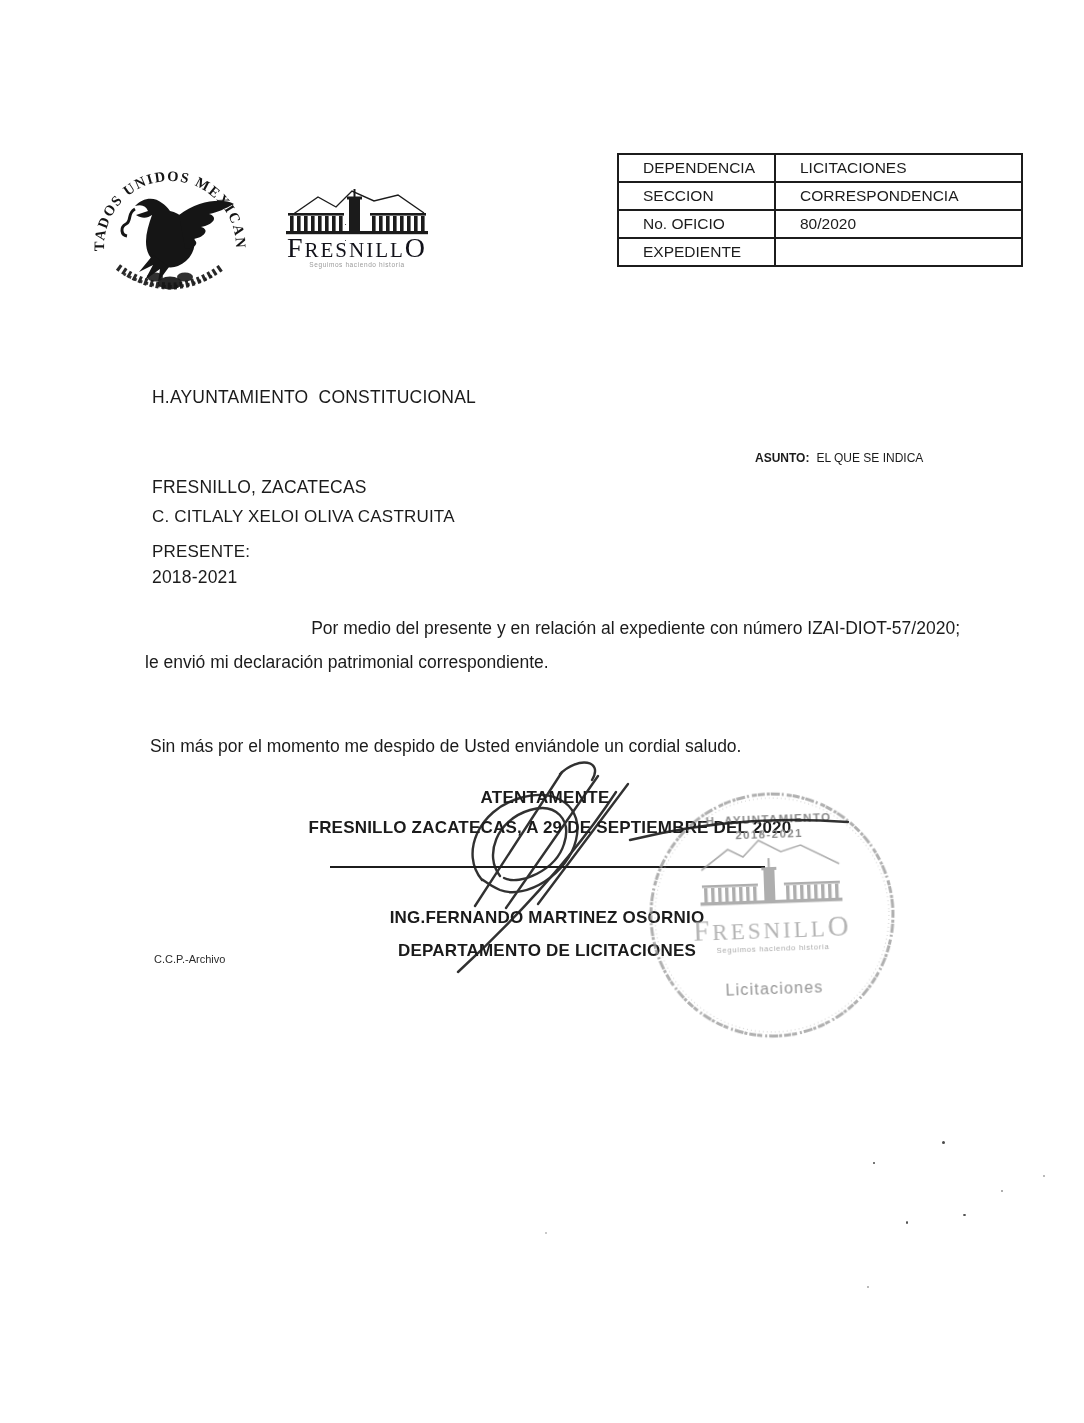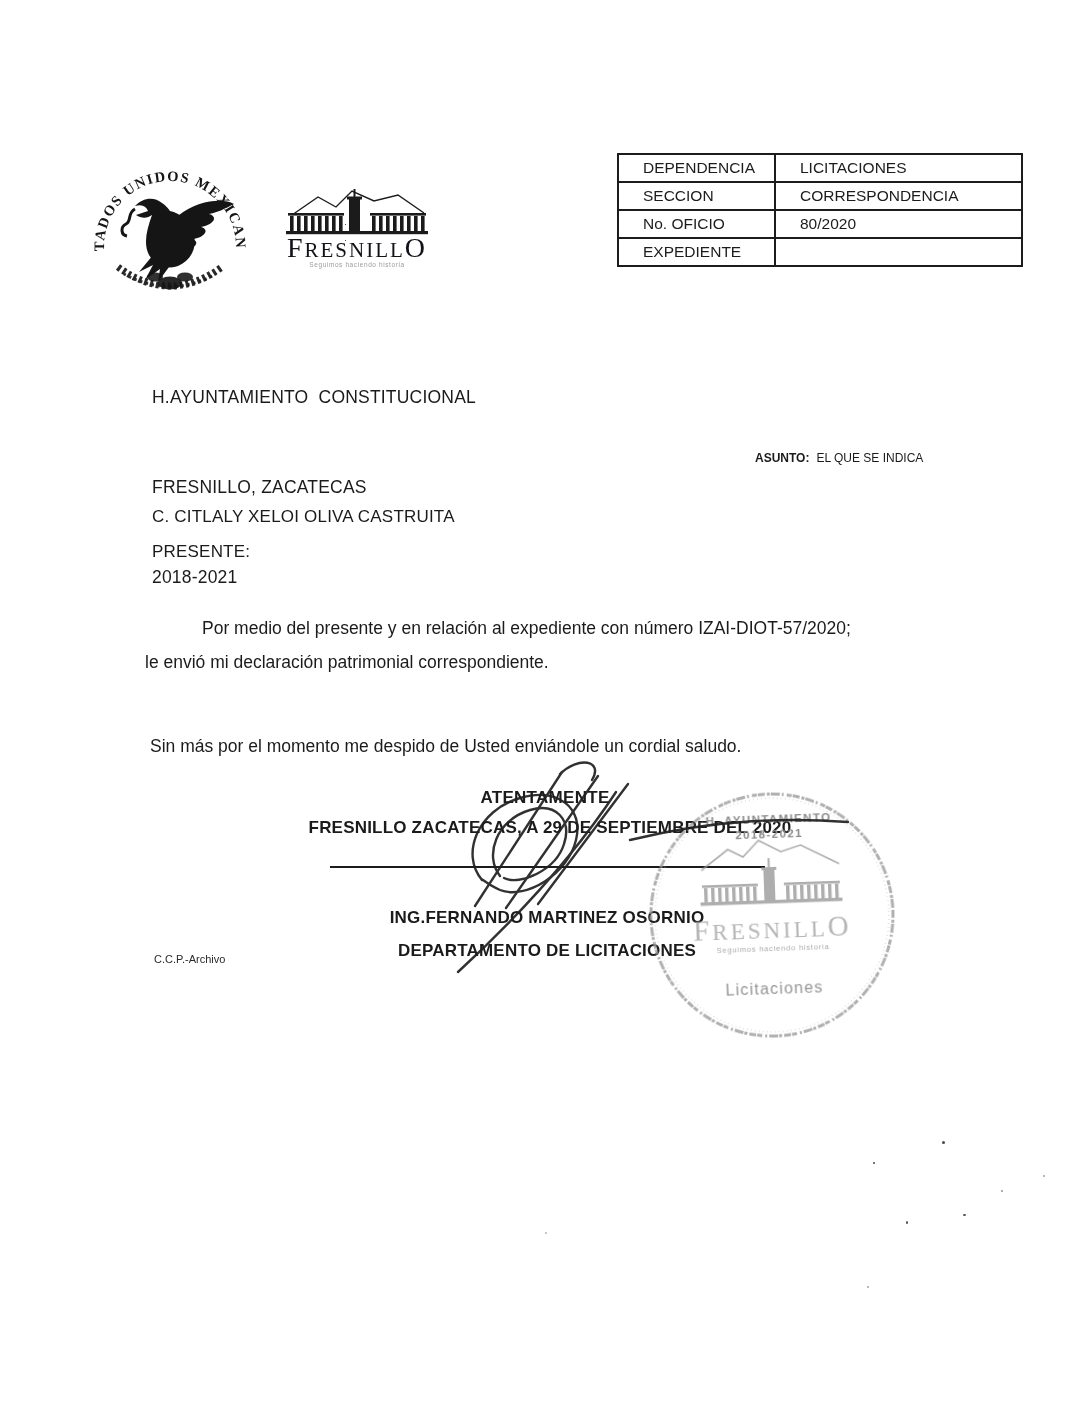--- a/index.html
+++ b/index.html
@@ -25,21 +25,21 @@
   
   .subject { left:722px; top:451px; font-size:12px; white-space:nowrap;margin-left:33px; }
   .subject .b { font-weight:bold; }
   .subject .v { margin-left:7px; }
 
   
   .recipient { left:152px; top:500px; font-size:17px; font-weight:normal; line-height:34.5px; letter-spacing:0.2px; }
 
   
   .para1 { left:145px; top:611px; width:815px; font-size:17.5px; line-height:34px; }
-  .para1 .indent { padding-left:57px; }
+  .para1 .indent { padding-left:57px;text-align:right; }
   .para2 { left:150px; top:736px; width:800px; font-size:17.5px; }
 
   
   .salutation { left:0px; top:788px; width:1084px; text-align:center; font-size:17px; font-weight:bold; letter-spacing:0.3px; }
   .salutation-inner { display:inline-block; transform:translateX(3px); }
   .dateline { left:0px; top:818px; width:1084px; text-align:center; font-size:17px; font-weight:bold; letter-spacing:0.2px; }
   .dateline-inner { display:inline-block; transform:translateX(8px); }
   .sig-line { left:330px; top:866px; width:435px; height:2px; background:#1c1c1c; }
   .signer { left:0px; top:901px; width:1094px; text-align:center; font-size:17px; font-weight:bold; line-height:33px; letter-spacing:0.2px; }
 

